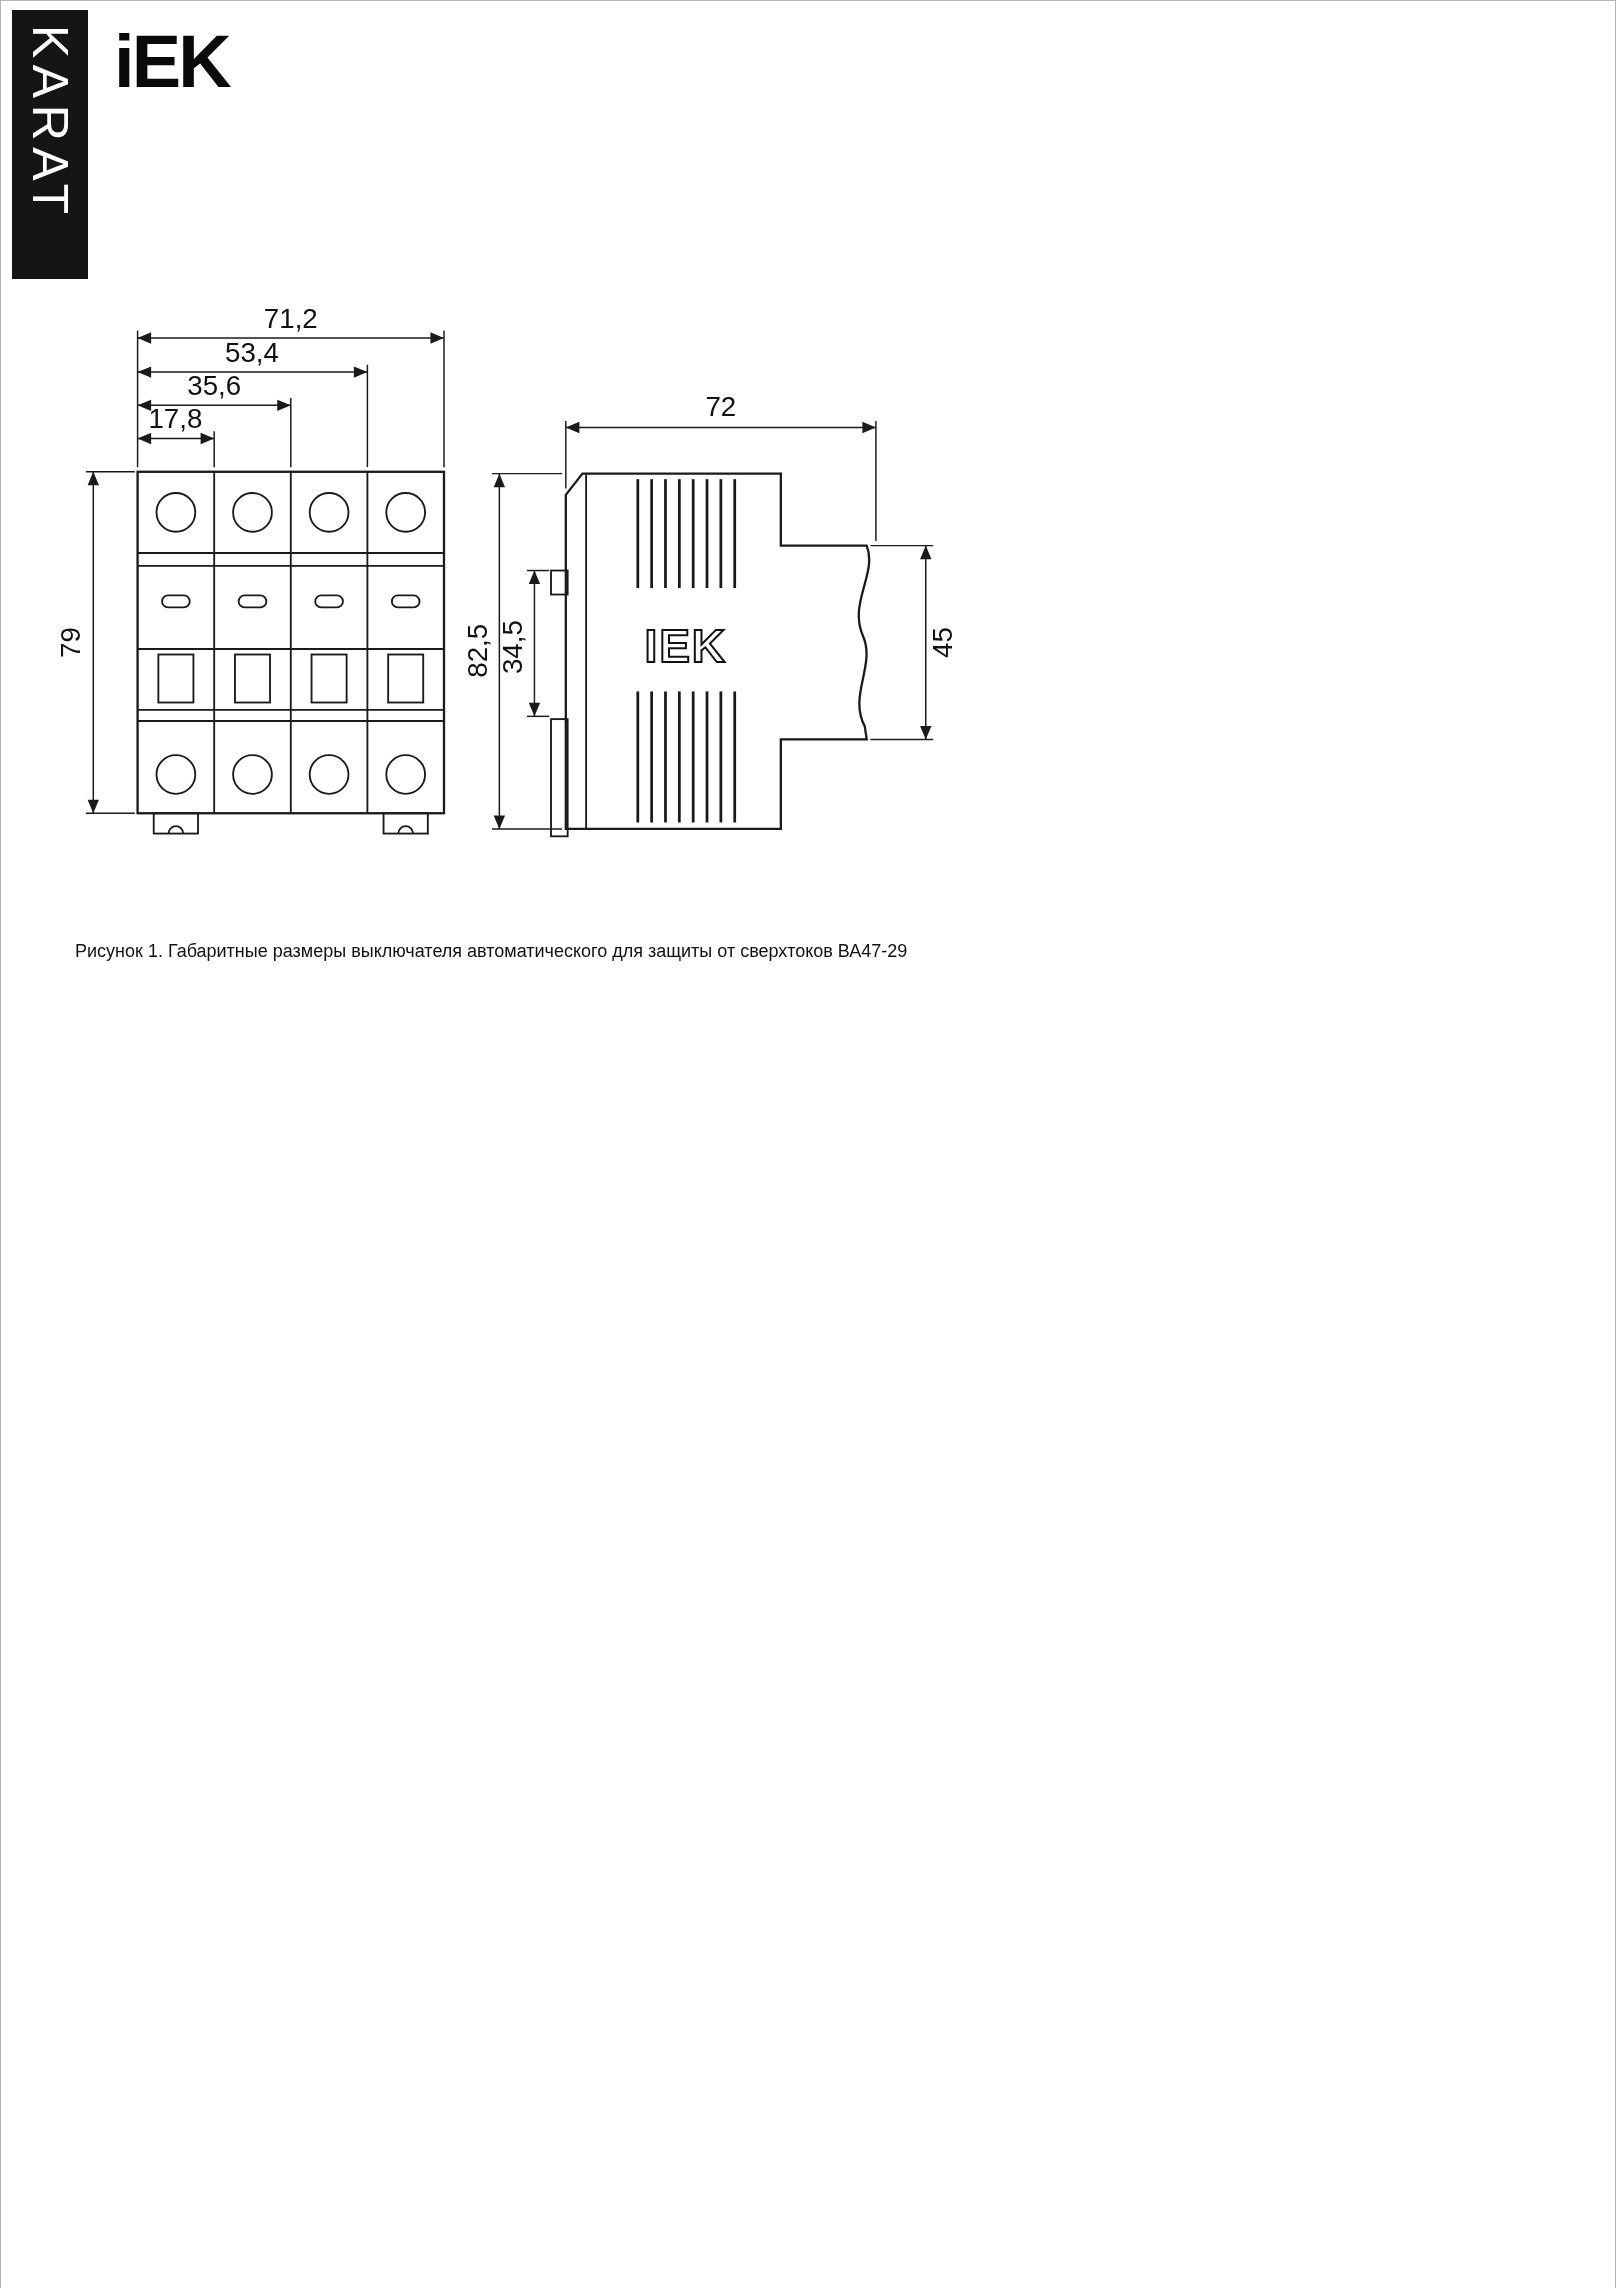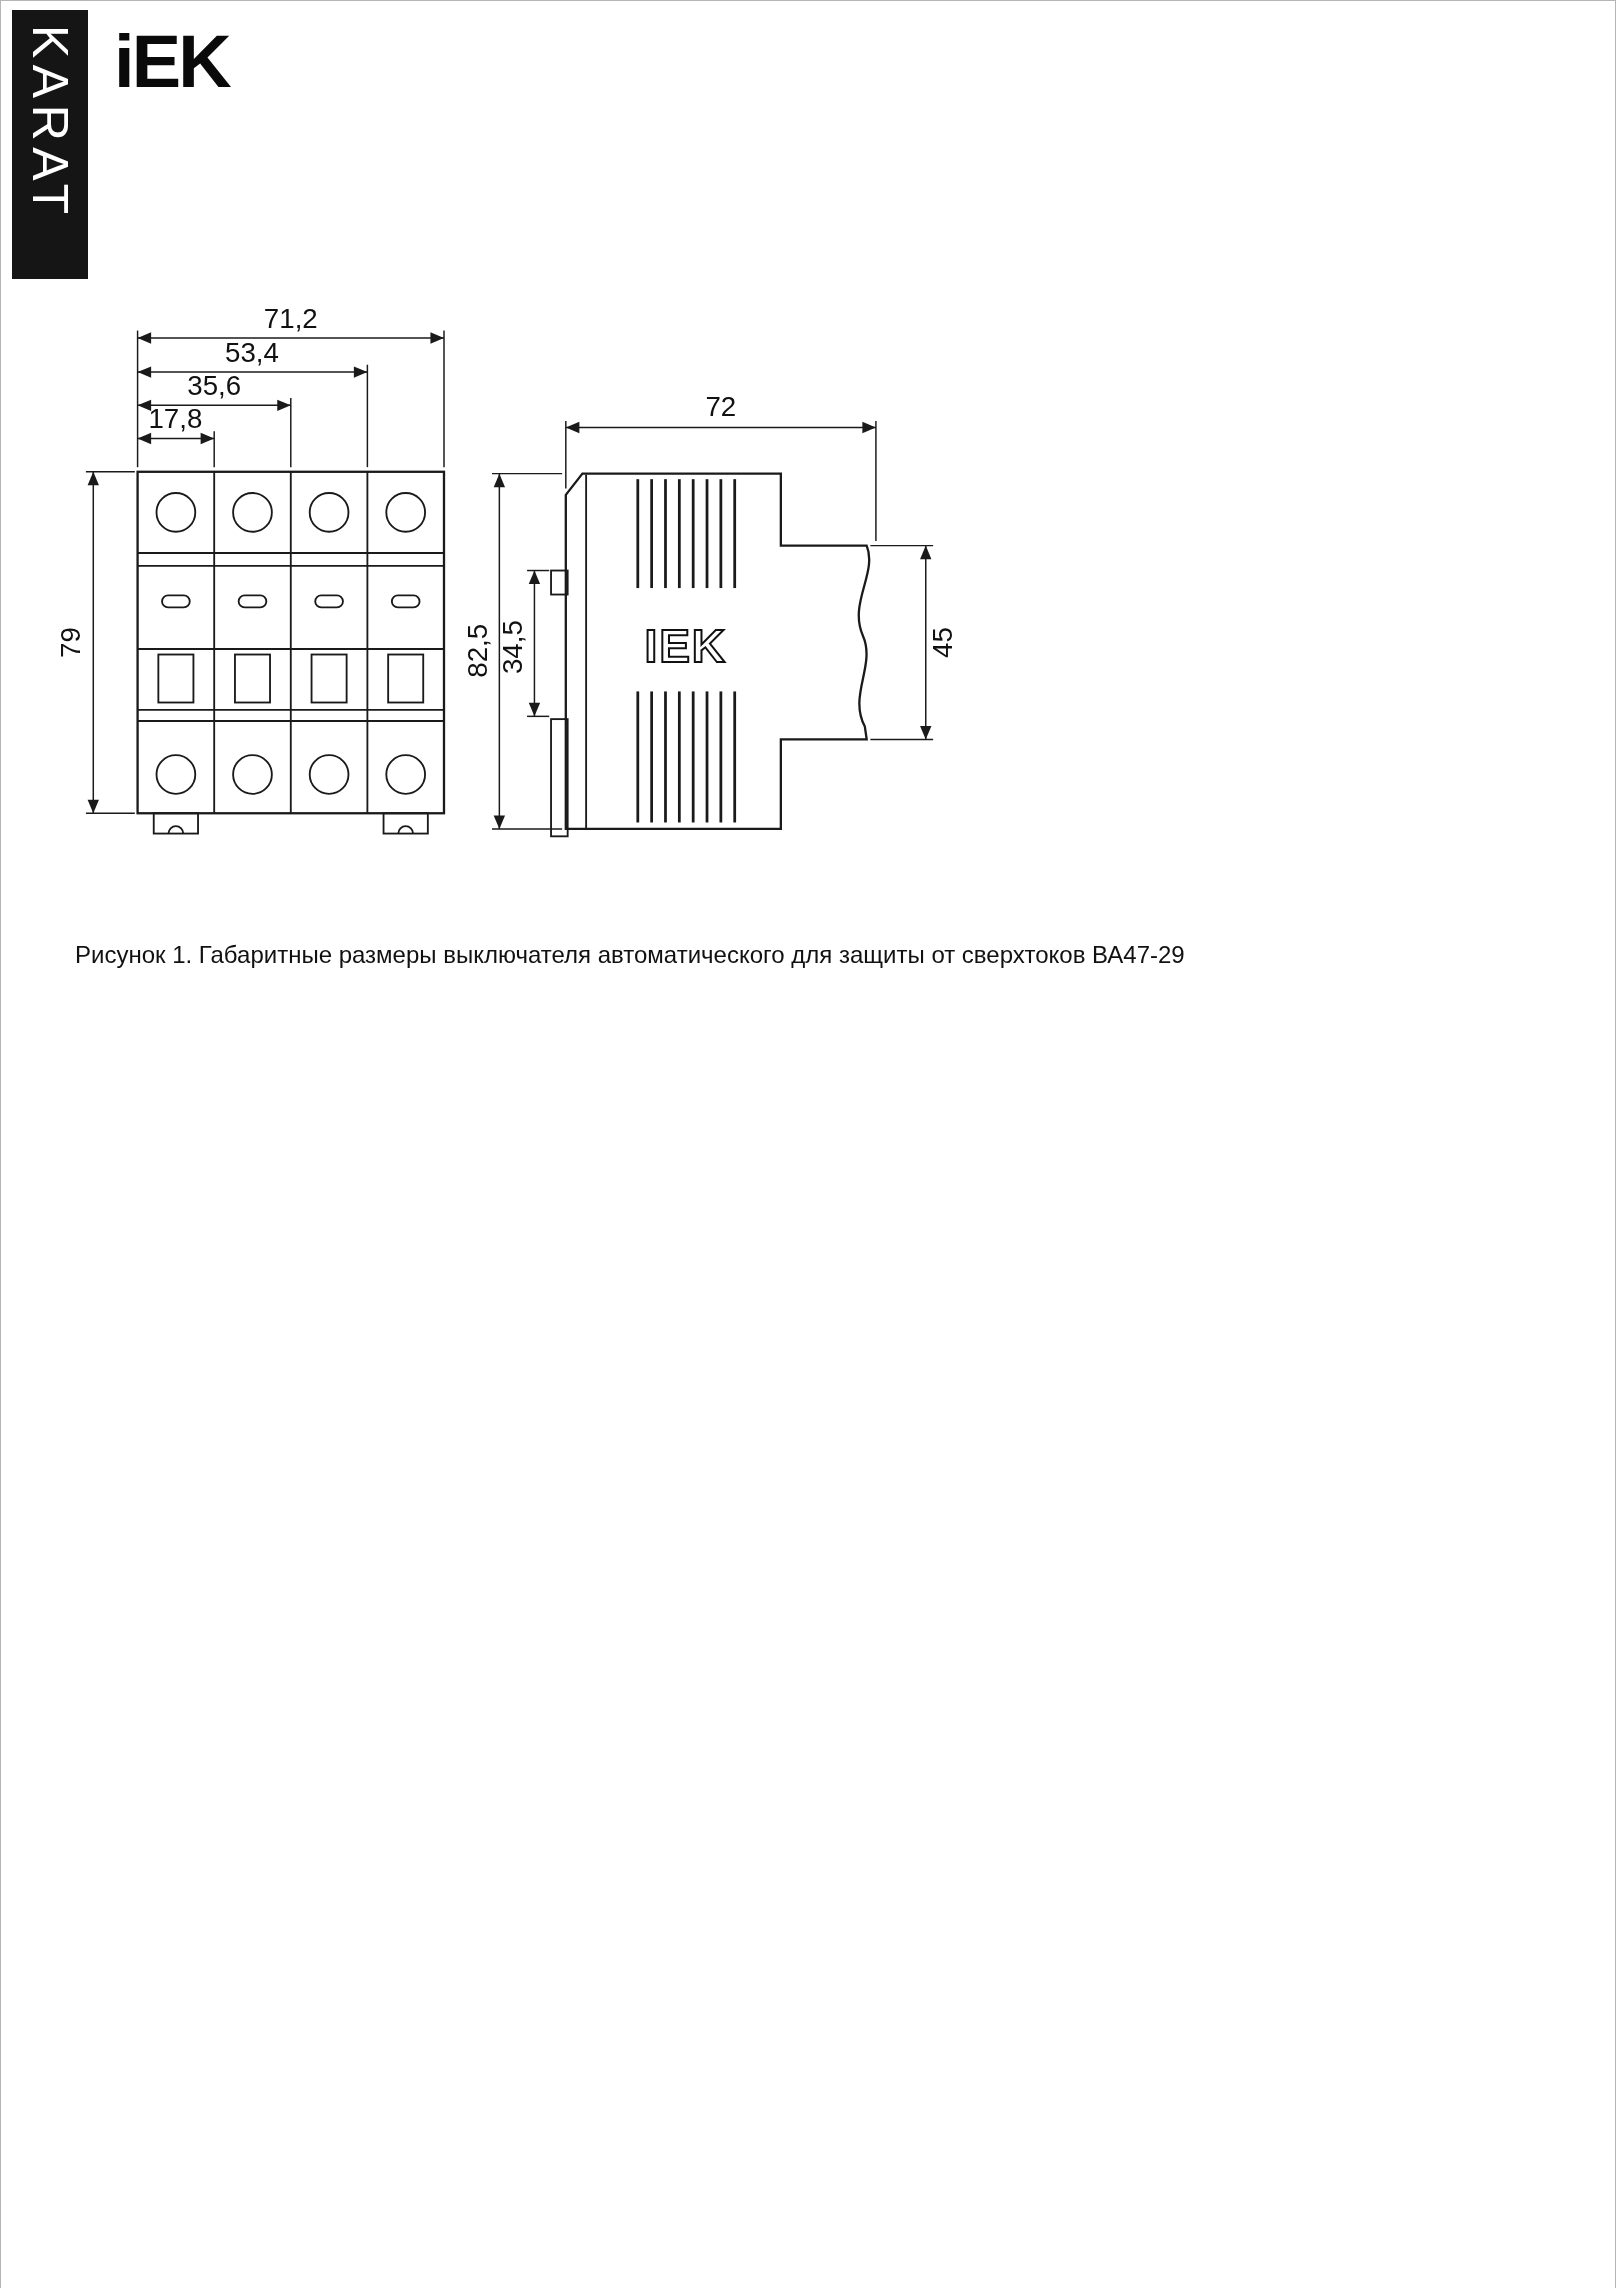--- a/index.html
+++ b/index.html
@@ -30,21 +30,21 @@
     position:absolute;left:113px;top:24px;
     font-size:74px;line-height:1;
     font-weight:700;
     letter-spacing:-2.8px;
     color:#0a0a0a;
     font-family:"Liberation Sans",sans-serif;
   }
   .drawing{position:absolute;left:0;top:0;}
   .caption{
     position:absolute;left:74px;top:940px;margin:0;
-    font-size:24px;color:#111111;
+    font-size:18px;color:#111111;
     font-family:"Liberation Sans",sans-serif;
   }
   .dimtext{
     font-size:30px;
     fill:#111111;
     stroke:none;
     font-family:"Liberation Sans",sans-serif;
   }
   .devlogo{
     font-size:50px;

